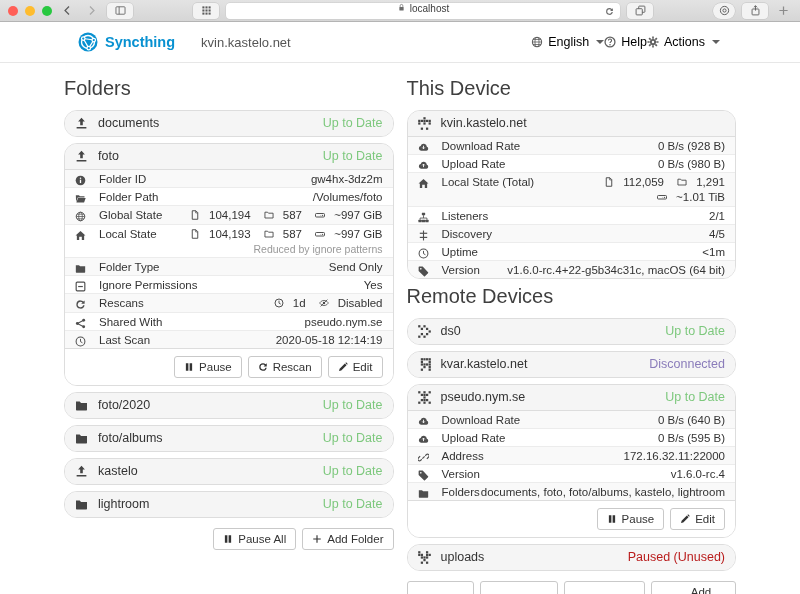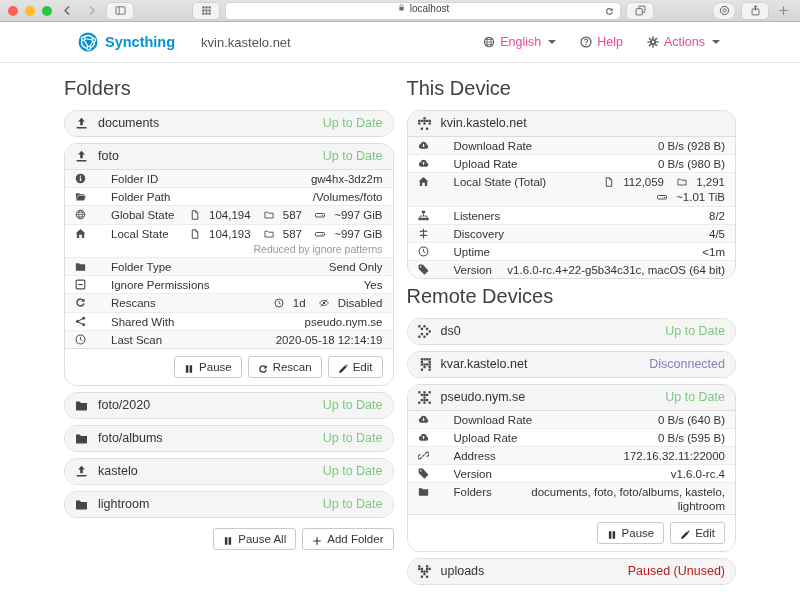--- a/index.html
+++ b/index.html
@@ -28,21 +28,21 @@
     display:flex;align-items:flex-start;justify-content:center;gap:4px;font-size:10px;color:#3c3c3c;position:relative}
   .urlbar .ic{width:9px;height:9px;color:#6b6b6b}
   .urlbar .reload{position:absolute;right:5px;top:3px}
 
   
   .navbar{flex:0 0 auto;height:41px;background:#fff;border-bottom:1px solid #e7e7e7;
     display:flex;align-items:center;padding:0 80px 0 78px}
   .brand{display:flex;align-items:center;gap:7px;color:var(--brand);font-weight:bold;font-size:14.5px}
   .brand .ic{width:20px;height:20px}
   .devname{margin-left:26px;font-size:13px;color:#555}
-  .nav-right{margin-left:auto;display:flex;align-items:center;gap:24px;font-size:12.5px;color:#ec4899}
+  .nav-right{margin-left:auto;display:flex;align-items:center;font-size:12.5px;color:#000000}
   .nav-item{display:flex;align-items:center;gap:5px;cursor:pointer}
   .nav-item .ic{width:12px;height:12px;color:#5f5f5f}
   .caret{width:0;height:0;border-left:4px solid transparent;border-right:4px solid transparent;border-top:4px solid #5f5f5f;margin-left:2px}
 
   
   .content{flex:1;display:flex;gap:13px;padding:0 64px;align-items:flex-start}
   .col{flex:1;min-width:0}
   h3.sec{font-size:20px;font-weight:400;color:#3f3f3f;margin:14px 0 10px}
   h3.sec2{margin-top:5px}
 
@@ -52,29 +52,29 @@
   .pstatus{margin-left:auto;font-size:12.5px;white-space:nowrap}
   .status-success{color:var(--success)}
   .status-disconnected{color:var(--purple)}
   .status-paused{color:#b91c1c}
   .identicon{width:14px;height:14px;color:#4c4c4c}
 
   .ptable{border-top:1px solid #ddd;font-size:11.5px}
   .trow{display:flex;align-items:flex-start;padding:1.5px 10px;line-height:14px;border-top:1px solid #ececec}
   .trow:first-child{border-top:none}
   .trow:nth-child(odd){background:#f9f9f9}
-  .tlabel{display:flex;align-items:center;gap:25px;color:#333;white-space:nowrap}
+  .tlabel{display:flex;align-items:flex-end;gap:13px;color:#333;white-space:nowrap}
   .tlabel .ic{width:11px;height:11px;color:#4f4f4f}
   .tval{margin-left:auto;text-align:right;color:#333;min-width:0}
   .vseg{display:inline-flex;align-items:center;gap:9px;margin-left:10px;white-space:nowrap}
   .vseg .ic{width:10px;height:10px;color:#454545}
   .note{display:block;color:#999;font-size:10.5px;line-height:12px;padding:1px 0}
 
   .pfoot{display:flex;justify-content:flex-end;gap:6px;padding:7px 10px;border-top:1px solid #ddd;background:#fff}
-  .btn{display:inline-flex;align-items:flex-end;gap:5px;background:#fff;border:1px solid #c9c9c9;border-radius:3px;
+  .btn{display:inline-flex;align-items:center;gap:5px;background:#fff;border:1px solid #c9c9c9;border-radius:3px;
     font-size:11.5px;color:#333;padding:3px 9px;line-height:14px;font-family:inherit;cursor:pointer}
   .btn .ic{width:10px;height:10px;color:#333}
   .row-actions{display:flex;justify-content:flex-end;gap:6px;margin:10px 0 0}
 </style>
 </head>
 <body>
 
 <div class="chrome">
   <span class="dot" style="background:#ff5f57"></span>
   <span class="dot" style="background:#febc2e"></span>
@@ -623,21 +623,21 @@
                 <svg viewBox="0 0 16 16" xmlns="http://www.w3.org/2000/svg">
                   <rect x="5.6" y="1" width="4.8" height="3.6" rx="0.5"></rect>
                   <rect x="0.6" y="11.4" width="4.8" height="3.6" rx="0.5"></rect>
                   <rect x="5.6" y="11.4" width="4.8" height="3.6" rx="0.5"></rect>
                   <rect x="10.6" y="11.4" width="4.8" height="3.6" rx="0.5"></rect>
                   <path d="M8 4.6v4.2M3 11.4V8.8h10v2.6" fill="none" stroke="currentColor" stroke-width="1.2"></path>
                 </svg>
               </i>
               <span>Listeners</span>
             </span>
-          <span class="tval status-success">8/2</span>
+          <span class="tval status-success">2/1</span>
         </div>
         <div class="trow">
           <span class="tlabel">
               <i class="ic">
                 <svg viewBox="0 0 16 16" xmlns="http://www.w3.org/2000/svg">
                   <rect x="7.2" y="0.8" width="1.6" height="14.4"></rect>
                   <rect x="2.6" y="3.9" width="10.8" height="1.7"></rect>
                   <rect x="2.6" y="9.9" width="10.8" height="1.7"></rect>
                 </svg>
               </i>

